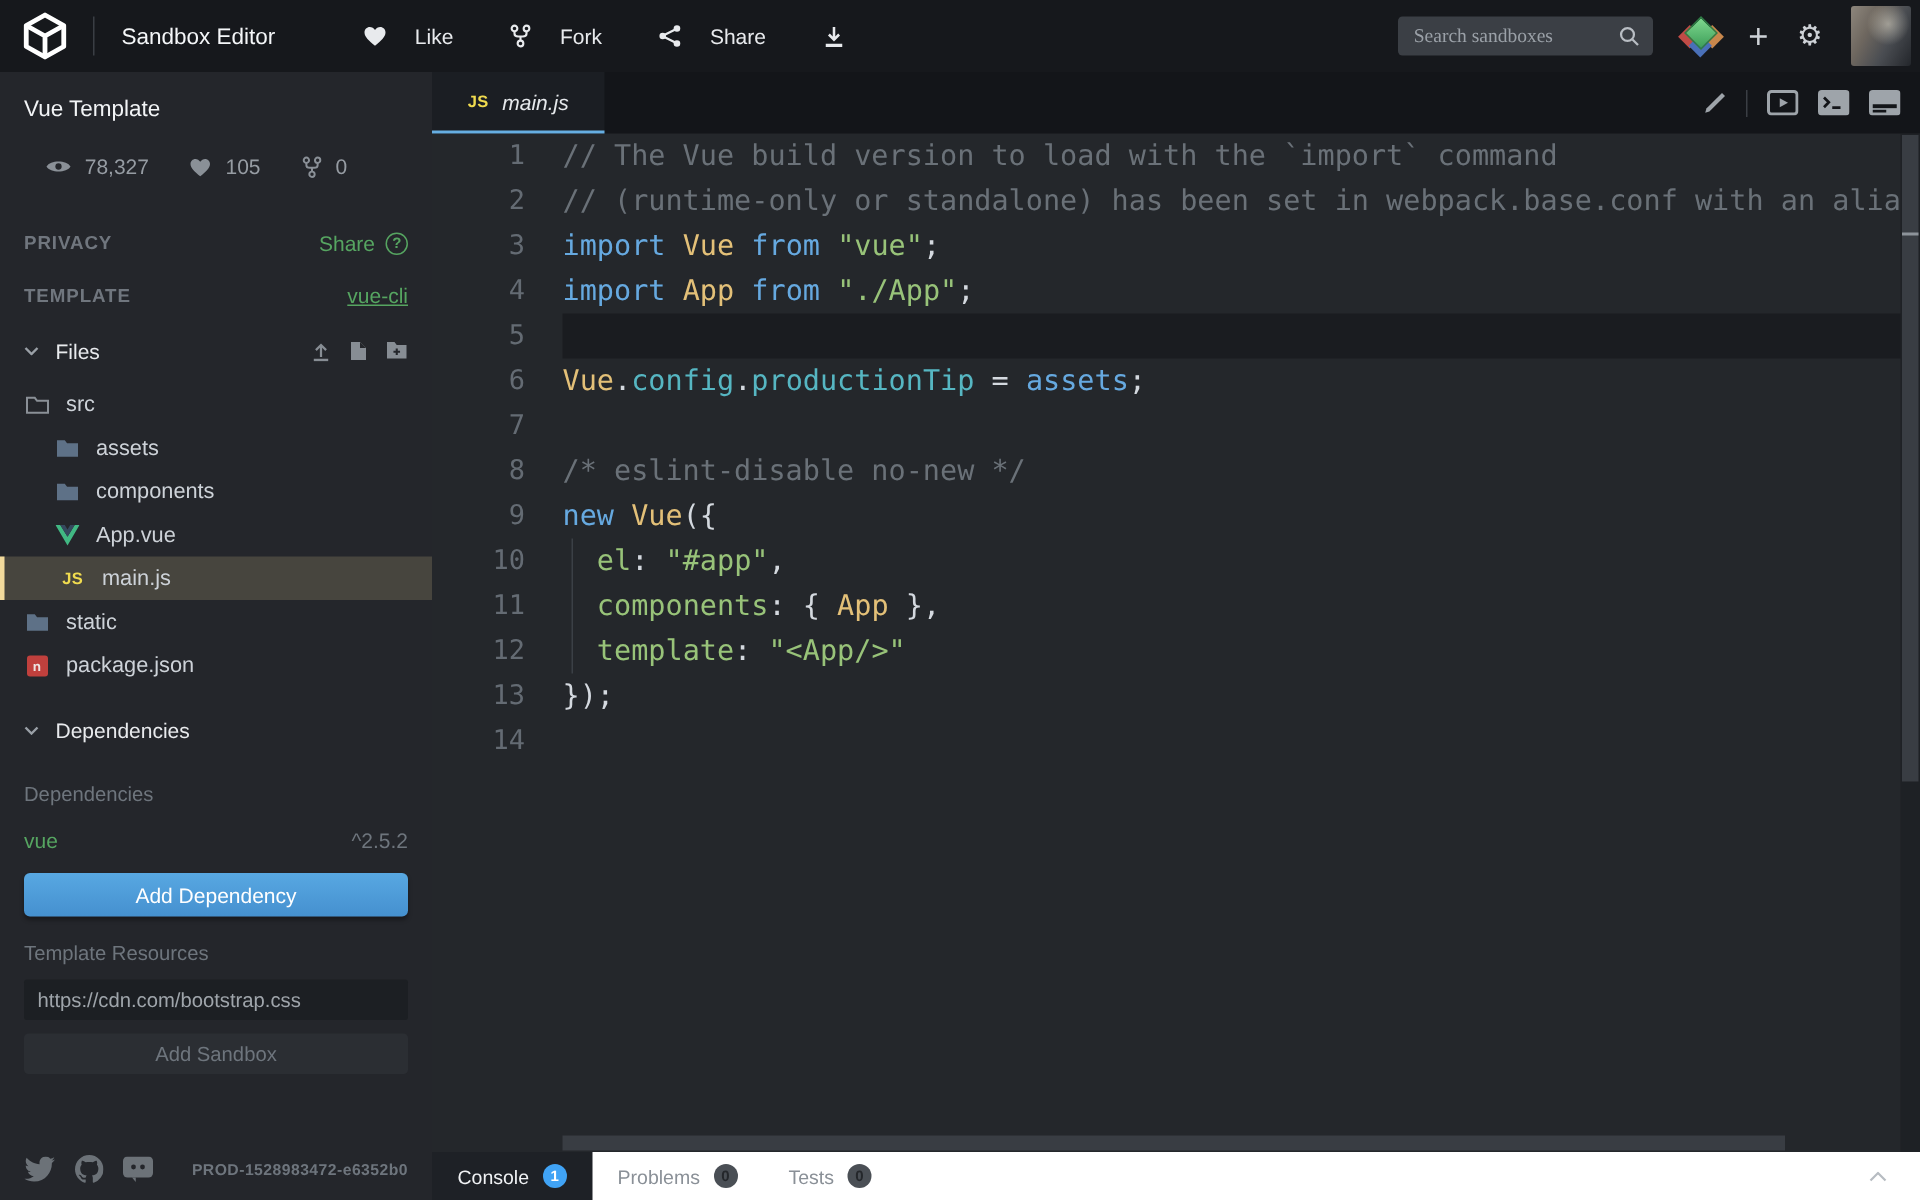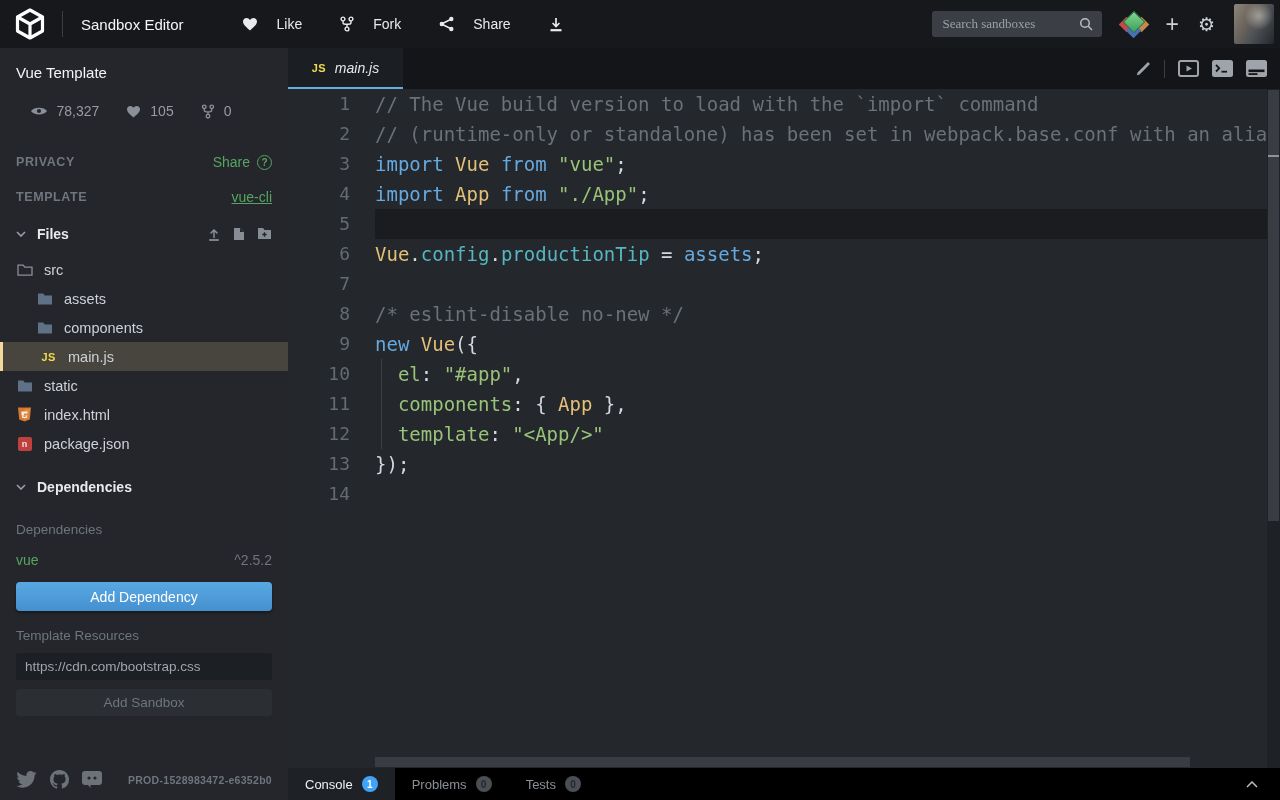--- a/index.html
+++ b/index.html
@@ -56,21 +56,21 @@
   .meta-row { display:flex; justify-content:space-between; align-items:center; }
   .meta-row.first { margin-top:35px; }
   .meta-row.second { margin-top:19px; }
   .meta-label { color:#70767E; font-size:12.5px; font-weight:700; letter-spacing:.6px; }
   .meta-value { color:#56A561; font-size:14px; display:flex; align-items:center; gap:7px; }
   .link-green { color:#56A561; text-decoration:underline; cursor:pointer; font-size:14px; }
   .help-circle { width:15px; height:15px; border:1.5px solid #56A561; border-radius:50%;
                  color:#56A561; font-size:10px; font-weight:700;
                  display:flex; align-items:center; justify-content:center; cursor:pointer; }
   .section-header { display:flex; align-items:center; padding:0 16px; height:34px; margin-top:12px;
-                    color:#E8EAED; font-size:14px; cursor:pointer;font-weight:bold; }
+                    color:#E8EAED; font-size:14px; cursor:pointer; }
   .section-header .chev { margin-right:11px; color:#9AA0A7; display:flex; }
   .section-tools { margin-left:auto; display:flex; gap:12px; color:#878D94; }
   .section-tools .tool { background:none; border:none; padding:0; color:#878D94; cursor:pointer; display:flex; }
   .tree { font-size:14.5px; margin-top:4px; }
   .tree-row { height:29px; display:flex; align-items:center; gap:11px; color:#CDD2D8;
               padding-left:16px; cursor:pointer; }
   .tree-row.nested { padding-left:36px; }
   .tree-row.selected { background:#47453E; border-left:3px solid #F2DA9C; }
   .tree-row.selected.nested { padding-left:37px; }
   .ticon { width:17px; display:flex; justify-content:center; align-items:center; }
@@ -116,21 +116,21 @@
   .tok-string   { color:#98C379; }
   .tok-property { color:#56B6C2; }
   .tok-key      { color:#98C379; }
   .tok-plain    { color:#D4D9DF; }
   .indent-guide { position:absolute; left:93px; top:270px; width:1px; height:90px; background:#3B4046; }
   .vscroll { position:absolute; top:0; right:0; width:13px; height:100%; background:#1E2125; cursor:pointer; }
   .vscroll-thumb { position:absolute; top:1px; left:1px; width:11px; height:431px; background:#393D43; }
   .vscroll-mark { position:absolute; top:66px; left:1px; width:11px; height:2px; background:#8D939A; }
   .hscroll { position:absolute; left:87px; bottom:1px; width:815px; height:10px; background:#393D43; cursor:pointer; }
 
-  .console-bar { flex:0 0 32px; background:#000000; display:flex; align-items:center; }
+  .console-bar { flex:0 0 32px; background:#ffffff; display:flex; align-items:center; }
   .console-tab { height:32px; display:flex; align-items:center; gap:9px; padding:0 17px;
                  font-size:13px; color:#8A9097; cursor:pointer; }
   .console-tab.active { background:#1E2126; color:#F0F2F4; }
   .badge { min-width:16px; height:16px; border-radius:8px; padding:0 3px;
            display:flex; align-items:center; justify-content:center;
            font-size:10px; font-weight:700; background:#4A4F55; color:#24272B; }
   .console-tab.active .badge { background:#40A3F5; color:#fff; }
   .console-chevron { margin-left:auto; margin-right:22px; background:none; border:none; padding:0;
                      color:#B7BCC2; cursor:pointer; display:flex; }
 </style>
@@ -304,43 +304,42 @@
             <span>assets</span>
           </div>
           <div class="tree-row nested">
             <span class="ticon">
               <svg width="16" height="13" viewBox="0 0 16 13">
                 <path d="M1 1.5h5.2l1.5 2H15v9H1z" fill="#5E7187"></path>
               </svg>
             </span>
             <span>components</span>
           </div>
+          <div class="tree-row nested">
+            <span class="ticon">
+              <svg width="16" height="14" viewBox="0 0 16 14">
+                <path d="M0 0h3.2L8 7.8 12.8 0H16L8 13.6z" fill="#41B883"></path>
+                <path d="M3.2 0H6.2L8 3 9.8 0h3L8 7.8z" fill="#35495E"></path>
+              </svg>
+            </span>
+            <span>App.vue</span>
+          </div>
           <div class="tree-row nested selected">
             <span class="ticon">
               <span class="js-badge">JS</span>
             </span>
             <span>main.js</span>
           </div>
           <div class="tree-row">
             <span class="ticon">
               <svg width="16" height="13" viewBox="0 0 16 13">
                 <path d="M1 1.5h5.2l1.5 2H15v9H1z" fill="#5E7187"></path>
               </svg>
             </span>
             <span>static</span>
-          </div>
-          <div class="tree-row">
-            <span class="ticon">
-              <svg width="13" height="15" viewBox="0 0 14 15">
-                <path d="M0 0h14l-1.3 12.8L7 15l-5.7-2.2z" fill="#D8772E"></path>
-                <path d="M7 1.2v12.4l4.6-1.8L12.7 1.2z" fill="#E08A41"></path>
-                <path d="M3.6 4.3h6.8l-.3 2.2H6.3l.2 2h3.4l-.3 2.4L7 11.6l-2.6-.7-.2-1.8h1.5l.1.9 1.2.3 1.3-.3.1-1.2H3.9z" fill="#F3EDE4"></path>
-              </svg>
-            </span>
-            <span>index.html</span>
           </div>
           <div class="tree-row">
             <span class="ticon">
               <span class="npm-badge">n</span>
             </span>
             <span>package.json</span>
           </div>
         </div>
 
       <div class="section-header">

